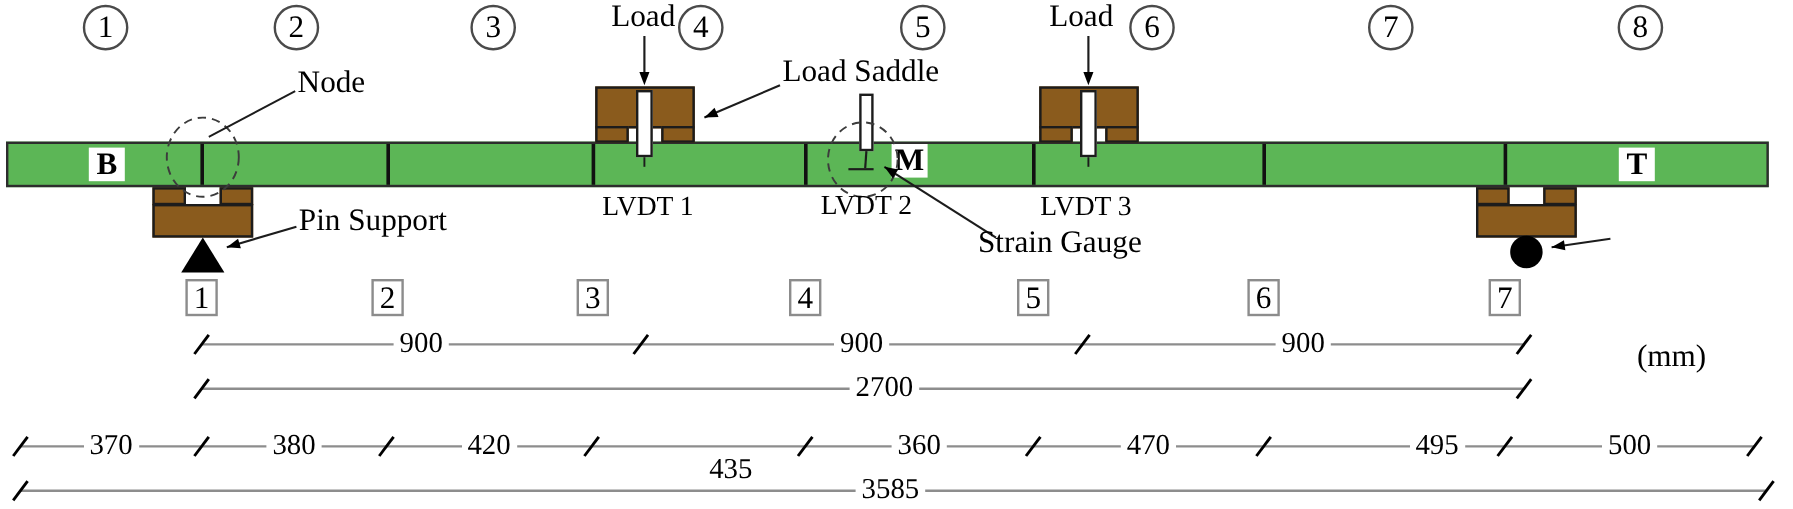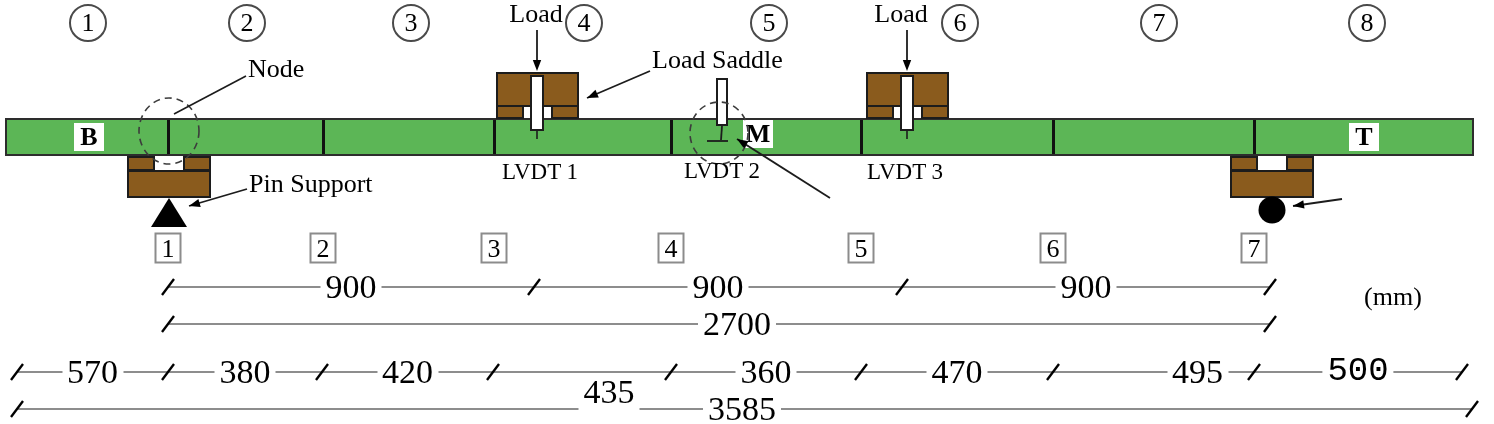--- a/index.html
+++ b/index.html
@@ -20,21 +20,21 @@
     display:flex; align-items:center; justify-content:center;
     font-size:26px; z-index:6; transform:translate(-50%,-50%);
   }
   .nbox {
     position:absolute; box-sizing:border-box; width:27px; height:31px;
     border:2px solid #8c8c8c; background:#fff;
     display:flex; align-items:center; justify-content:center;
     font-size:26px; z-index:6; transform:translate(-50%,-50%);
   }
   .dimlbl {
-    position:absolute; background:#fff; padding:0 5px; font-size:34px;
+    position:absolute; background:#fff; padding:0 5px; font-size:24px;
     line-height:1.05; transform:translate(-50%,-50%); z-index:6; white-space:nowrap;
   }
   .beamlbl {
     position:absolute; box-sizing:border-box; width:30px; height:28px; background:#fff;
     display:flex; align-items:center; justify-content:center;
     font-size:26px; font-weight:700; z-index:3; transform:translate(-50%,-50%);
   }
   #beam {
     position:absolute; box-sizing:border-box; border:2px solid #2d2d2d; z-index:1;
   }
@@ -52,20 +52,21 @@
 
   <div class="beamlbl" style="left:89px;top:137px">B</div>
   <div class="beamlbl" style="left:758px;top:134px">M</div>
   <div class="beamlbl" style="left:1364px;top:137px">T</div>
 
   <div class="lbl lbl-c" style="left:536px;top:14px">Load</div>
   <div class="lbl lbl-c" style="left:901px;top:14px">Load</div>
   <div class="lbl" style="left:248px;top:69px">Node</div>
   <div class="lbl" style="left:249px;top:184px">Pin Support</div>
   <div class="lbl" style="left:652px;top:60px">Load Saddle</div>
+  <div class="lbl" style="left:815px;top:202px">Strain Gauge</div>
   <div class="lbl lbl-c lvdt" style="left:540px;top:172px">LVDT 1</div>
   <div class="lbl lbl-c lvdt" style="left:722px;top:171px">LVDT 2</div>
   <div class="lbl lbl-c lvdt" style="left:905px;top:172px">LVDT 3</div>
   <div class="lbl lbl-c" style="left:1393px;top:297px">(mm)</div>
 
   <div class="dimlbl" style="left:737px;top:324px">2700</div>
   <div class="dimlbl" style="left:742px;top:409px">3585</div>
 
   <svg id="overlay" width="1494" height="424">
       <line x1="537" y1="30" x2="537" y2="62" stroke="#1c1c1c" stroke-width="1.8"></line>
@@ -144,21 +145,21 @@
     <div class="rod" style="left: 716px; top: 78px; width: 12px; height: 48px; background: rgb(255, 255, 255);"></div>
     <div class="block" style="left: 127px; top: 156px; width: 28px; height: 15px; background: rgb(138, 91, 29);"></div>
     <div class="block" style="left: 183px; top: 156px; width: 28px; height: 15px; background: rgb(138, 91, 29);"></div>
     <div class="block" style="left: 127px; top: 170px; width: 84px; height: 28px; background: rgb(138, 91, 29);"></div>
     <div class="block" style="left: 1230px; top: 156px; width: 28px; height: 15px; background: rgb(138, 91, 29);"></div>
     <div class="block" style="left: 1286px; top: 156px; width: 28px; height: 15px; background: rgb(138, 91, 29);"></div>
     <div class="block" style="left: 1230px; top: 170px; width: 84px; height: 28px; background: rgb(138, 91, 29);"></div>
     <div class="dimlbl" style="left: 351px; top: 287px;">900</div>
     <div class="dimlbl" style="left: 718px; top: 287px;">900</div>
     <div class="dimlbl" style="left: 1086px; top: 287px;">900</div>
-    <div class="dimlbl" style="left: 92.5px; top: 372px;">570</div>
+    <div class="dimlbl" style="left: 92.5px; top: 372px;">370</div>
     <div class="dimlbl" style="left: 245px; top: 372px;">380</div>
     <div class="dimlbl" style="left: 407.5px; top: 372px;">420</div>
     <div class="dimlbl" style="left: 609px; top: 372px; margin-top: 20px;">435</div>
     <div class="dimlbl" style="left: 766px; top: 372px;">360</div>
     <div class="dimlbl" style="left: 957px; top: 372px;">470</div>
     <div class="dimlbl" style="left: 1153.5px; top: 372px; margin-left: 44px;">495</div>
-    <div class="dimlbl" style="left: 1358px; top: 372px; font-family: Liberation Mono, monospace;">500</div>
+    <div class="dimlbl" style="left: 1358px; top: 372px;">500</div>
   </div>
 
 </body></html>

